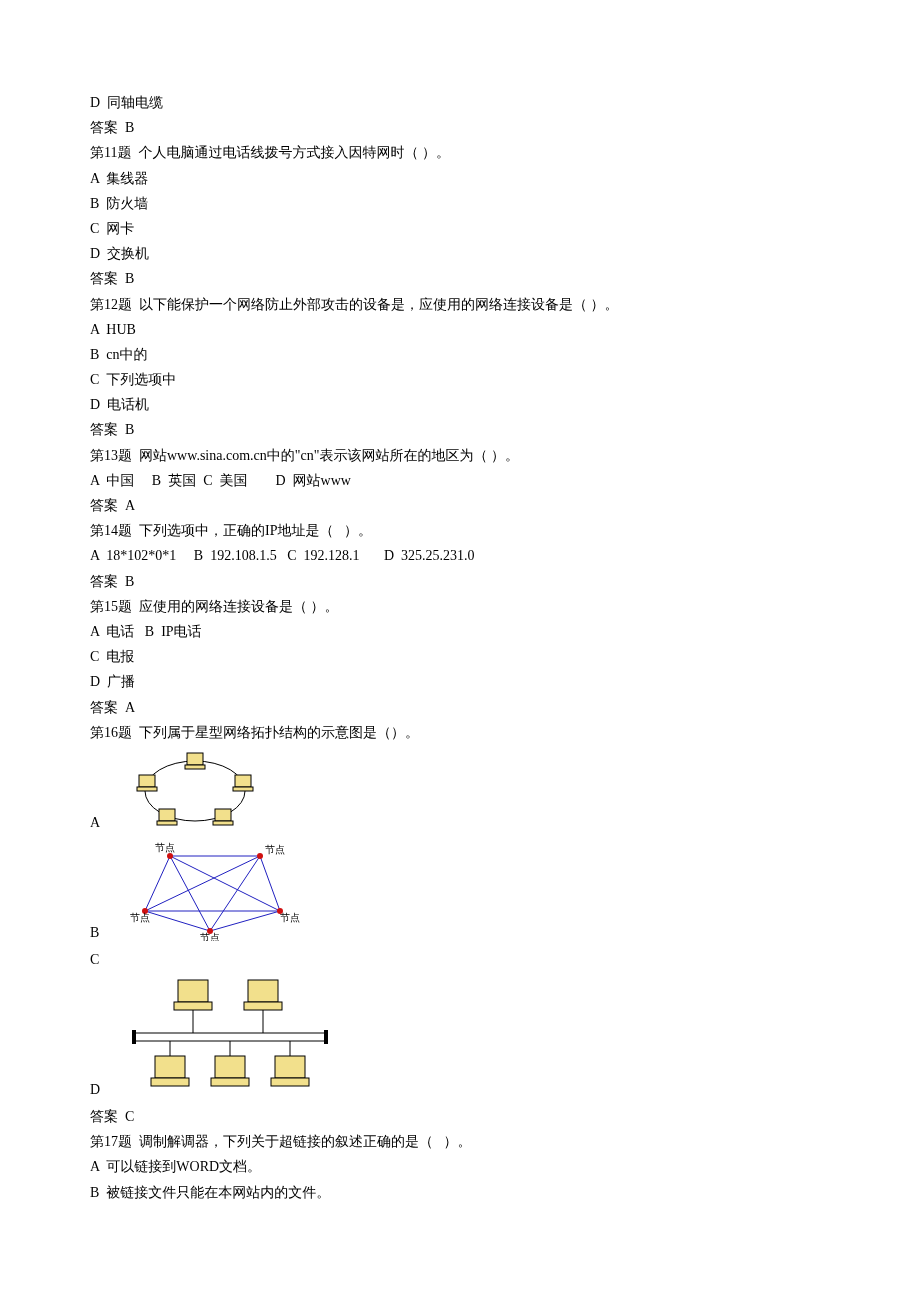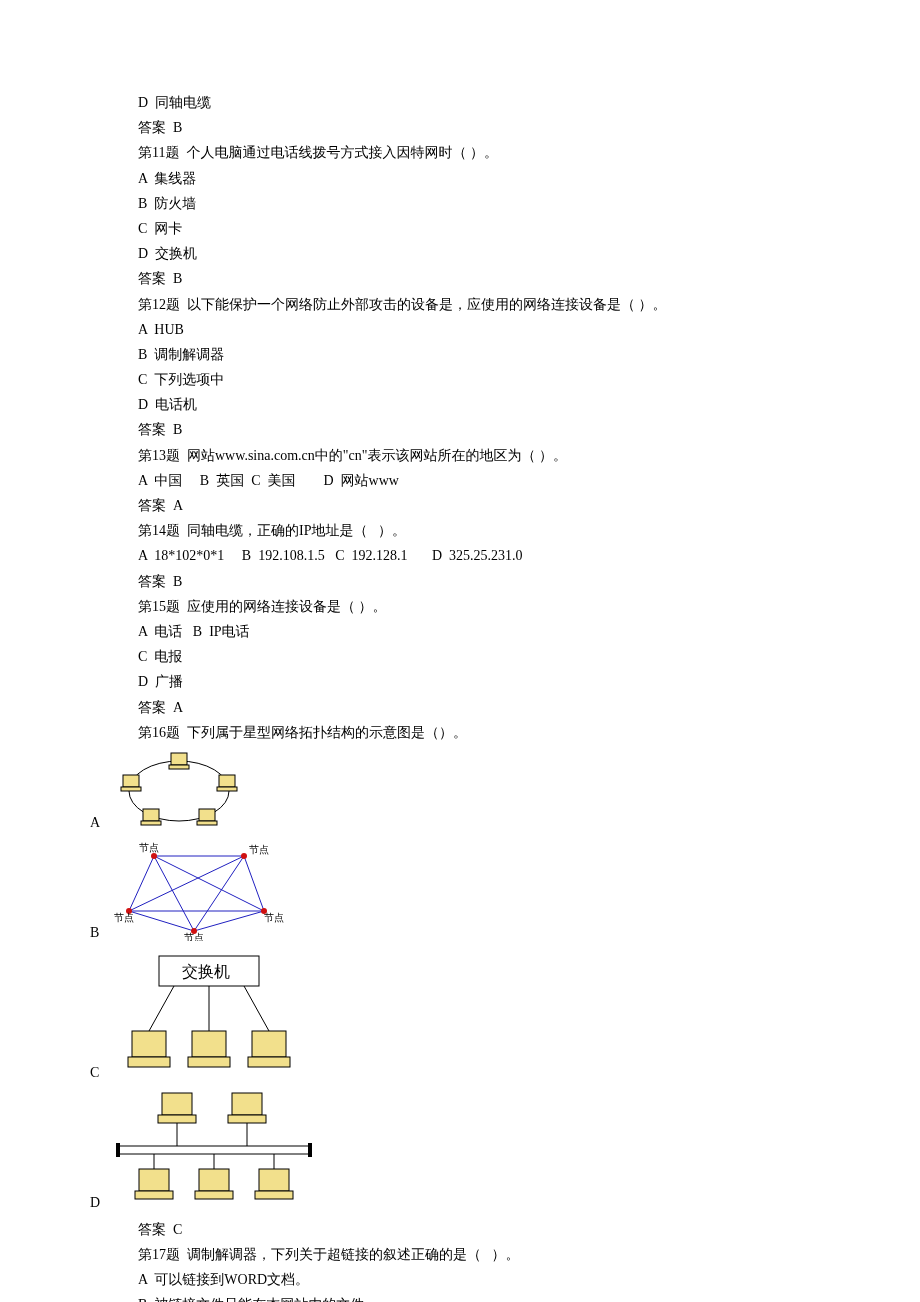--- a/index.html
+++ b/index.html
@@ -4,51 +4,51 @@
 <style>
   body {
     font-family: SimSun, "宋体", serif;
     font-size: 14px;
     line-height: 1.8;
     margin: 0;
     padding: 90px;
     color: #000;
     background: #fff;
   }
-  .line { white-space: pre-wrap; margin-left: 48px; }
+  .line { white-space: pre-wrap; }
   .inline-row { display: flex; align-items: flex-end; gap: 10px; margin: 2px 0; }
   .inline-row .label { min-width: 14px; }
-  .diagram { margin: 4px 0; }
+  .diagram { margin: 4px 16px; }
   svg { display: block; }
 </style>
 </head>
 <body>
 
 <div class="line">D  同轴电缆</div>
 <div class="line">答案  B</div>
 
 <div class="line">第11题  个人电脑通过电话线拨号方式接入因特网时（ ）。</div>
 <div class="line">A  集线器</div>
 <div class="line">B  防火墙</div>
 <div class="line">C  网卡</div>
 <div class="line">D  交换机</div>
 <div class="line">答案  B</div>
 
 <div class="line">第12题  以下能保护一个网络防止外部攻击的设备是，应使用的网络连接设备是（ ）。</div>
 <div class="line">A  HUB</div>
-<div class="line">B  调制解调器</div>
+<div class="line">B  cn中的</div>
 <div class="line">C  下列选项中</div>
 <div class="line">D  电话机</div>
 <div class="line">答案  B</div>
 
 <div class="line">第13题  网站www.sina.com.cn中的"cn"表示该网站所在的地区为（ ）。</div>
 <div class="line">A  中国     B  英国  C  美国        D  网站www</div>
 <div class="line">答案  A</div>
 
-<div class="line">第14题  同轴电缆，正确的IP地址是（   ）。</div>
+<div class="line">第14题  下列选项中，正确的IP地址是（   ）。</div>
 <div class="line">A  18*102*0*1     B  192.108.1.5   C  192.128.1       D  325.25.231.0</div>
 <div class="line">答案  B</div>
 
 <div class="line">第15题  应使用的网络连接设备是（ ）。</div>
 <div class="line">A  电话   B  IP电话</div>
 <div class="line">C  电报</div>
 <div class="line">D  广播</div>
 <div class="line">答案  A</div>
 
 <div class="line">第16题  下列属于星型网络拓扑结构的示意图是（）。</div>
@@ -111,41 +111,20 @@
         <text x="0" y="80">节点</text>
         <text x="70" y="100">节点</text>
         <text x="150" y="80">节点</text>
       </g>
     </svg>
   </span>
 </div>
 
 <div class="inline-row">
   <span class="label">C</span>
-  <span class="diagram">
-    <svg width="190" height="130" viewBox="0 0 190 130">
-      <rect x="45" y="5" width="100" height="30" fill="#fff" stroke="#000"></rect>
-      <text x="68" y="26" font-size="16">交换机</text>
-      <line x1="60" y1="35" x2="35" y2="80" stroke="#000"></line>
-      <line x1="95" y1="35" x2="95" y2="80" stroke="#000"></line>
-      <line x1="130" y1="35" x2="155" y2="80" stroke="#000"></line>
-      <g>
-        <rect x="18" y="80" width="34" height="26" fill="#f2e08c" stroke="#000"></rect>
-          <rect x="14" y="106" width="42" height="10" fill="#f2e08c" stroke="#000"></rect>
-      </g>
-      <g>
-        <rect x="78" y="80" width="34" height="26" fill="#f2e08c" stroke="#000"></rect>
-          <rect x="74" y="106" width="42" height="10" fill="#f2e08c" stroke="#000"></rect>
-      </g>
-      <g>
-        <rect x="138" y="80" width="34" height="26" fill="#f2e08c" stroke="#000"></rect>
-          <rect x="134" y="106" width="42" height="10" fill="#f2e08c" stroke="#000"></rect>
-      </g>
-    </svg>
-  </span>
 </div>
 
 <div class="inline-row">
   <span class="label">D</span>
   <span class="diagram">
     <svg width="200" height="120" viewBox="0 0 200 120">
       <g>
         <rect x="48" y="2" width="30" height="22" fill="#f2e08c" stroke="#000"></rect>
           <rect x="44" y="24" width="38" height="8" fill="#f2e08c" stroke="#000"></rect>
       </g>

